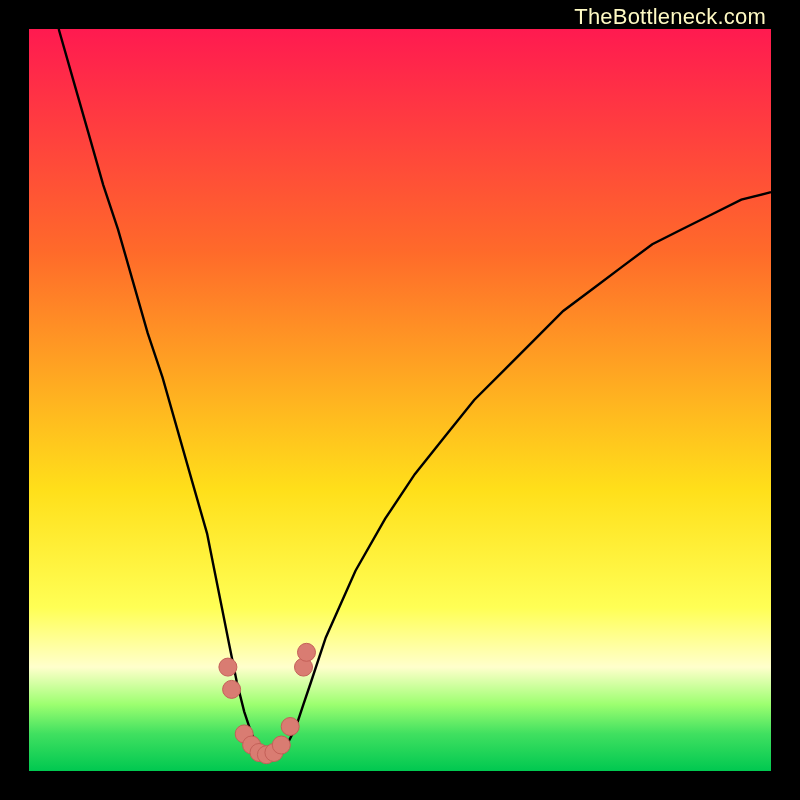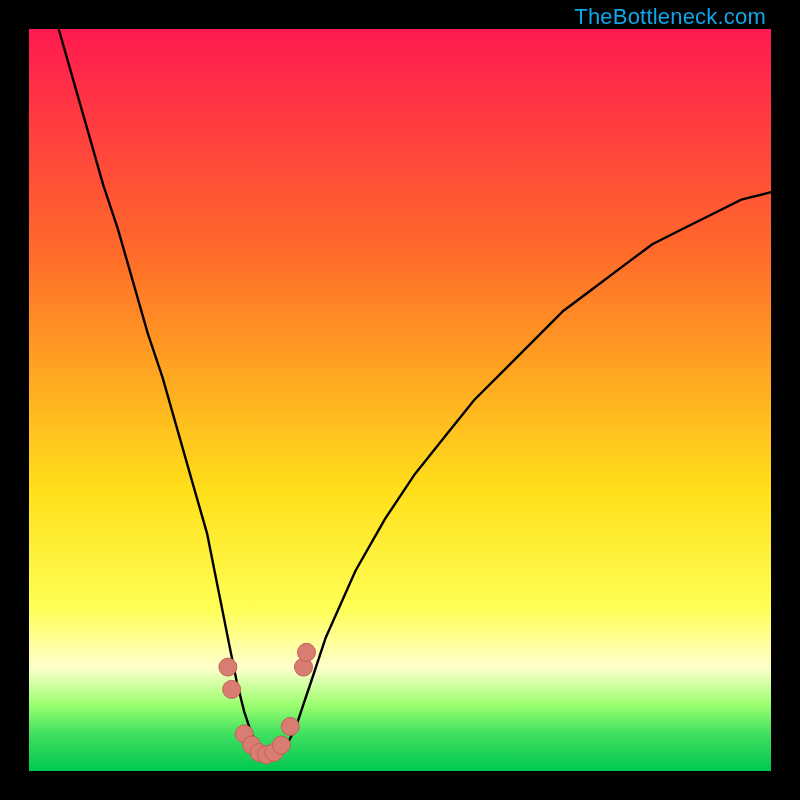--- a/index.html
+++ b/index.html
@@ -25,21 +25,21 @@
     width: 100%;
     height: 100%;
   }
   .watermark {
     position: absolute;
     top: 4px;
     right: 34px;
     font-family: Arial, Helvetica, sans-serif;
     font-size: 22px;
     font-weight: 500;
-    color: #0ea5e9;
+    color: #fef9c3;
     letter-spacing: 0.2px;
   }
   svg.curve {
     position: absolute;
     left: 0;
     top: 0;
     width: 100%;
     height: 100%;
     overflow: visible;
   }

